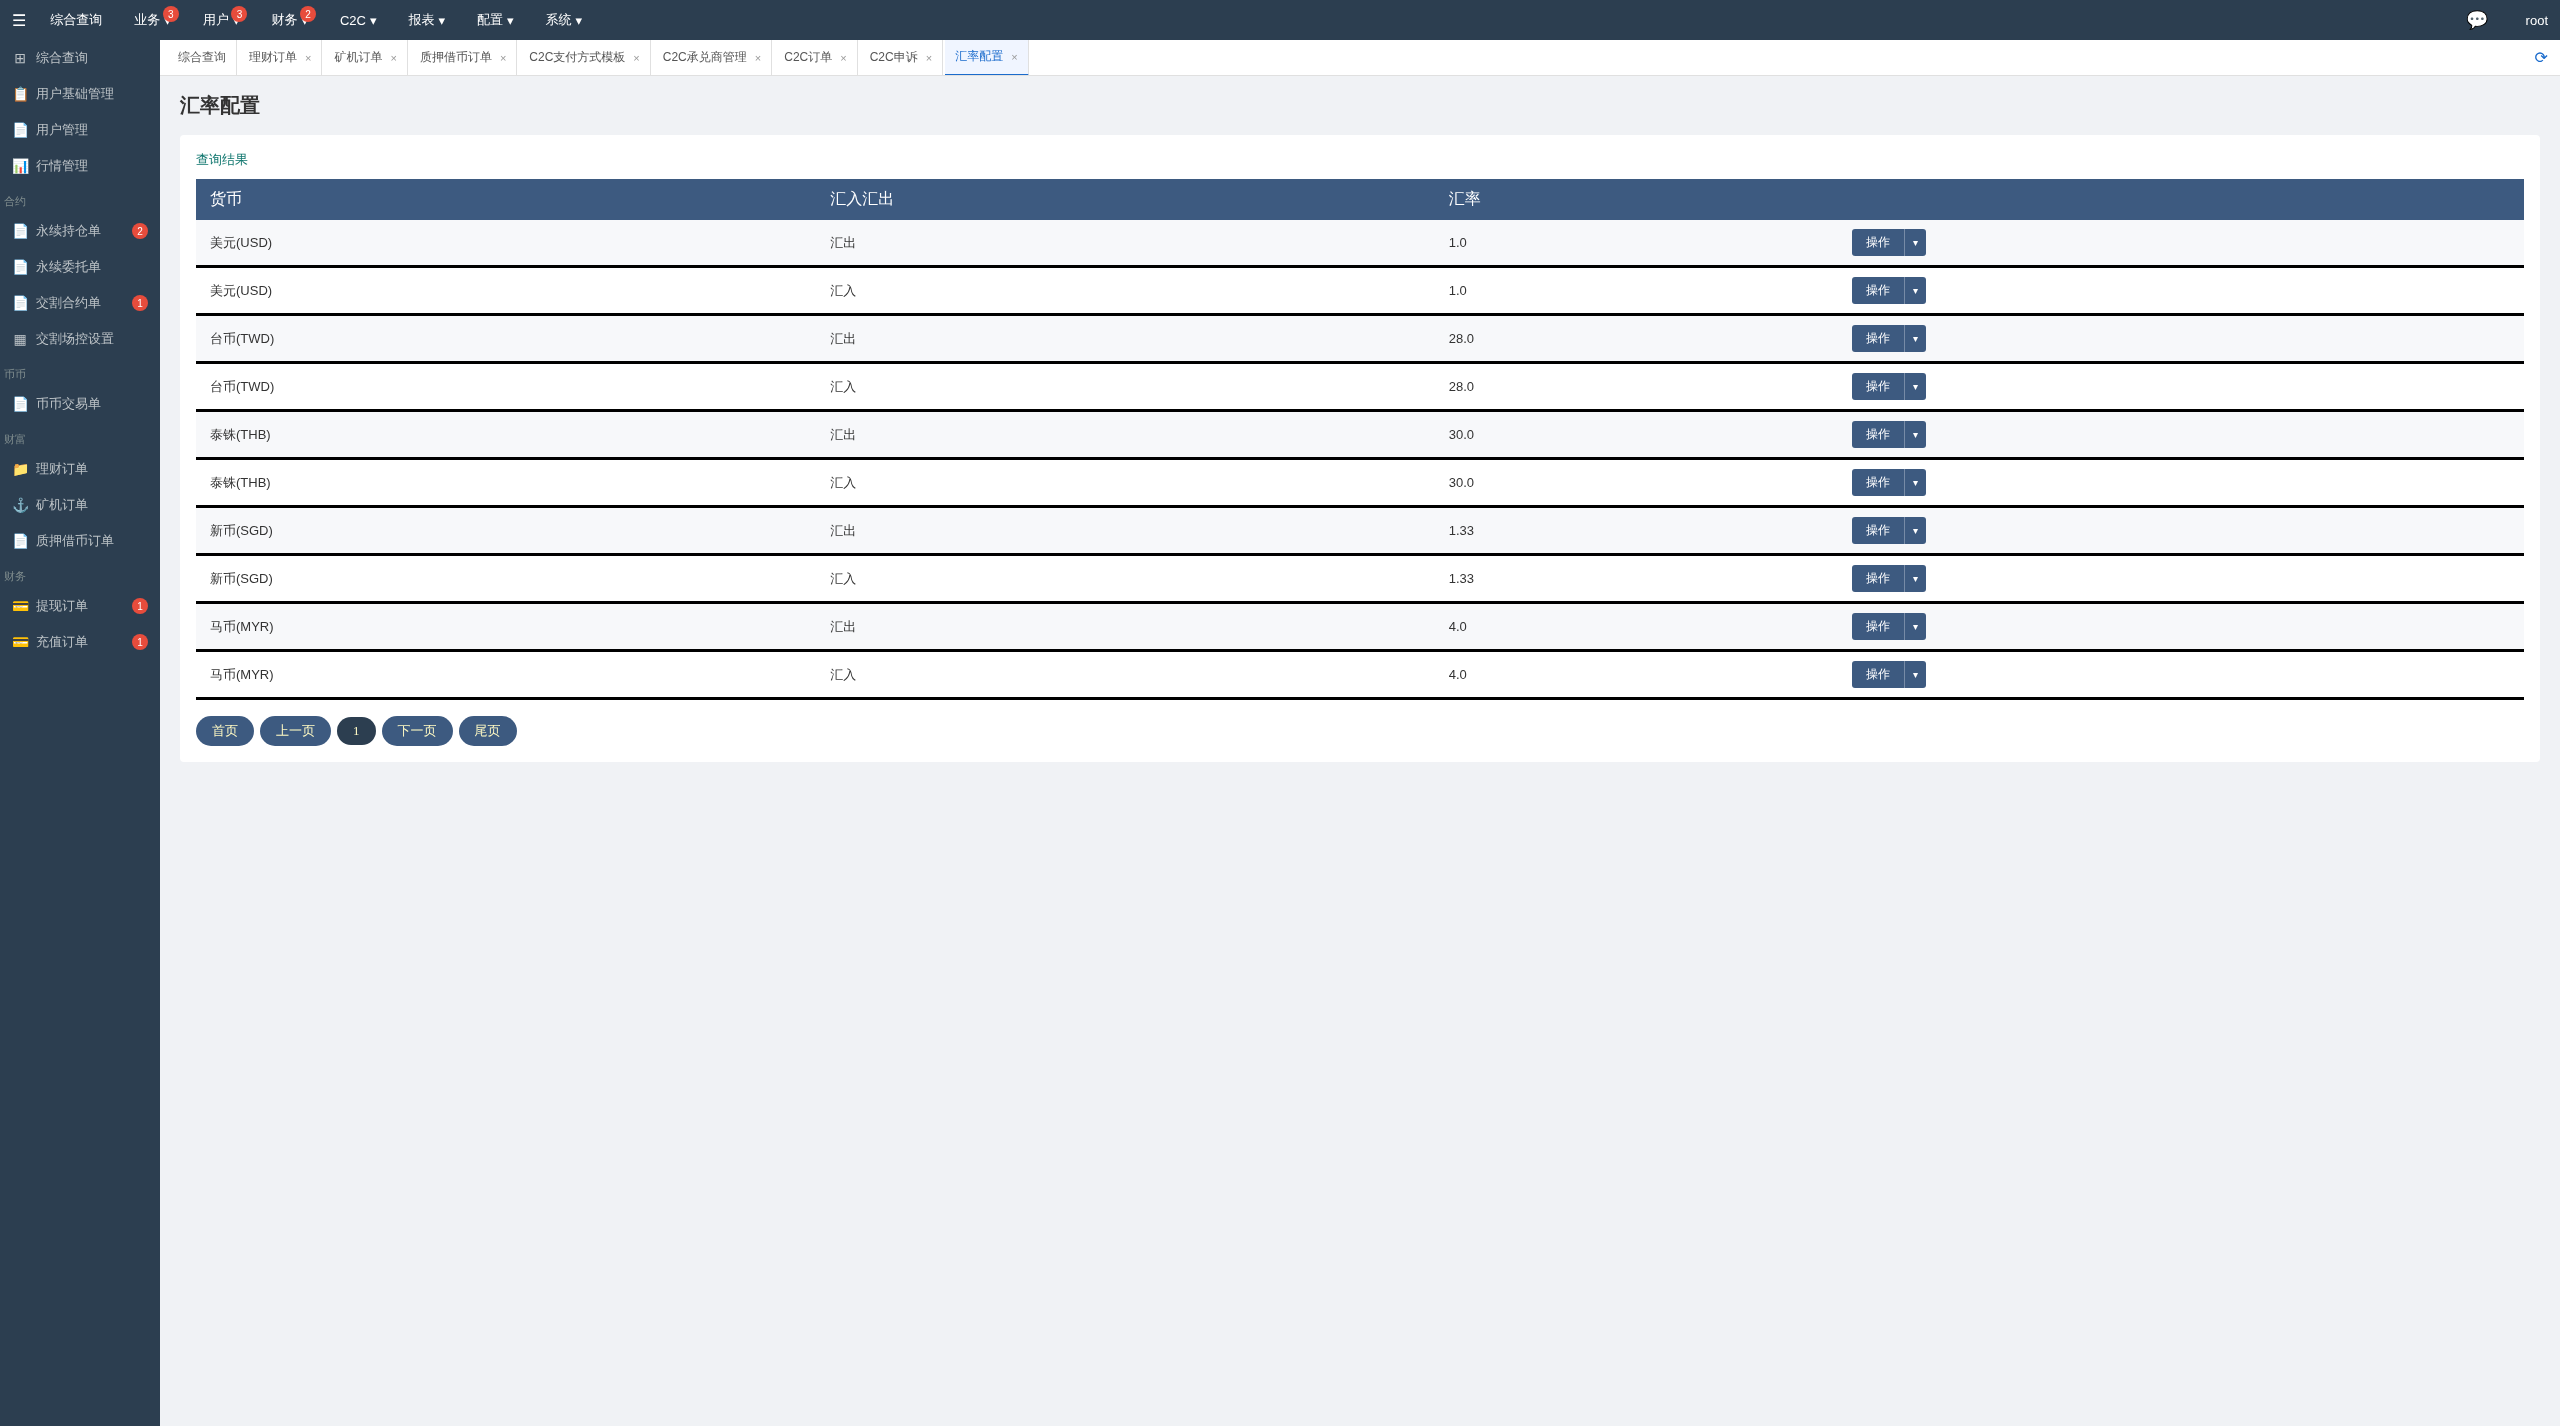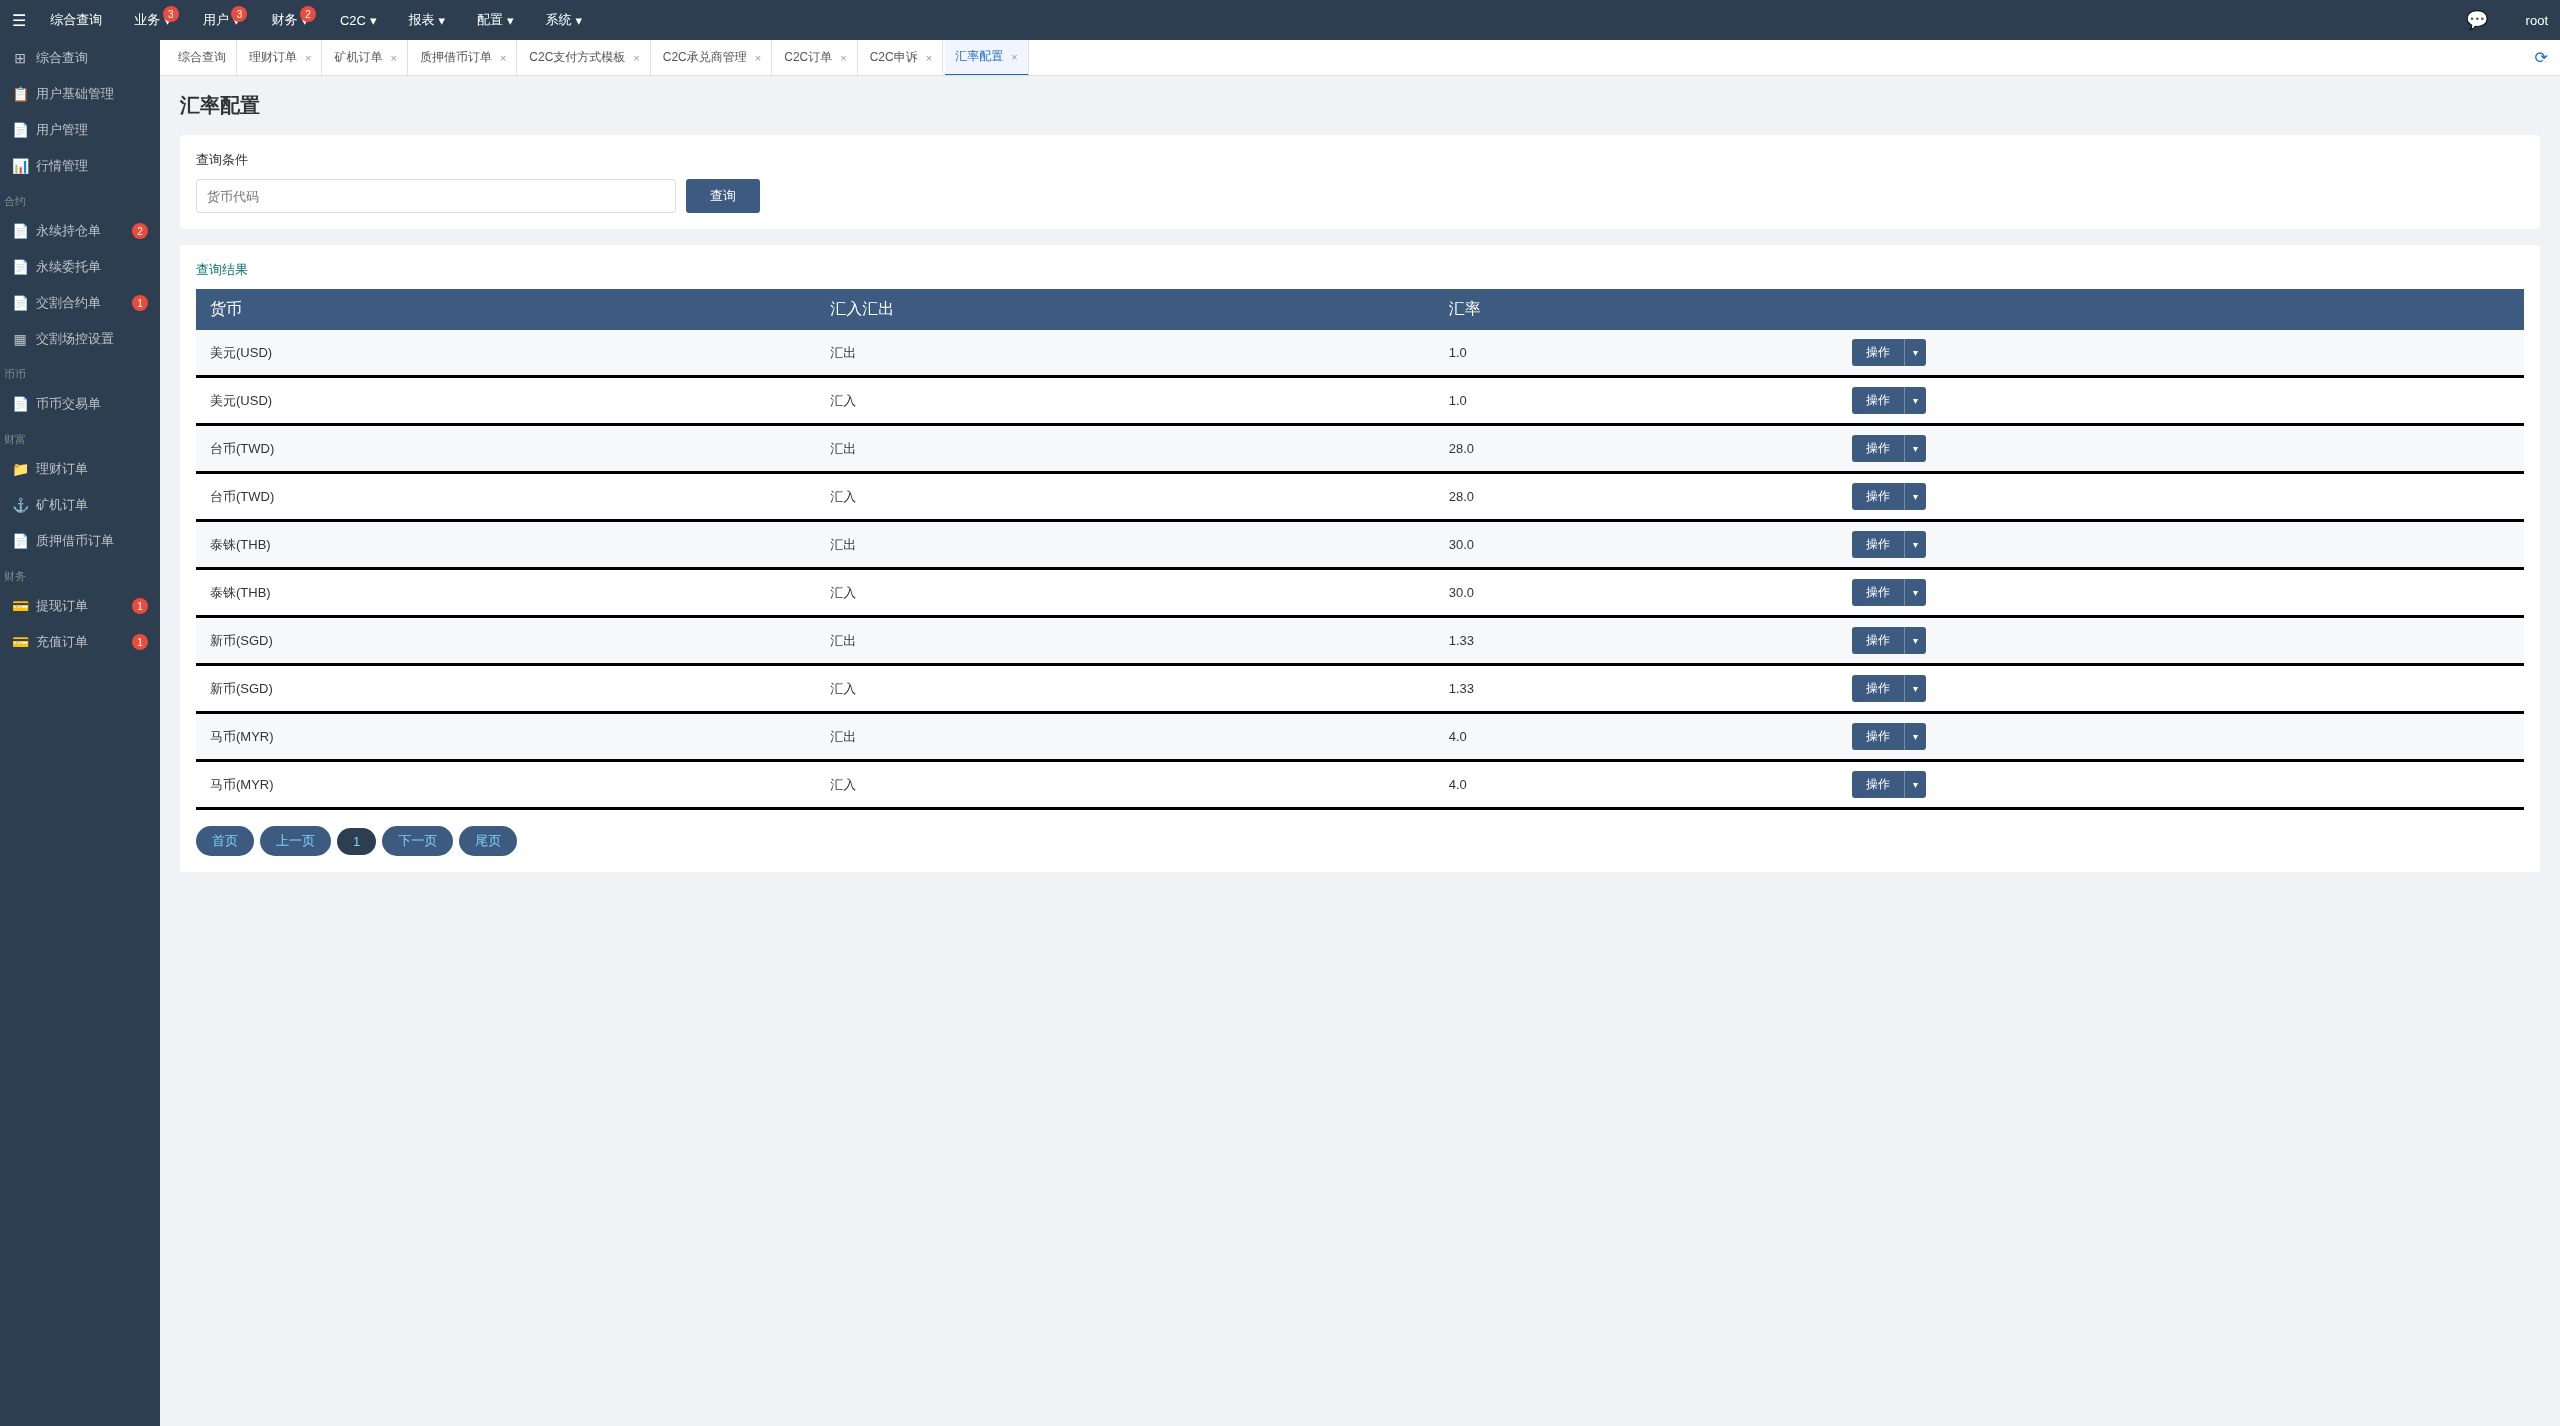--- a/index.html
+++ b/index.html
@@ -184,26 +184,27 @@
       border-radius: 0 3px 3px 0;
       padding: 5px 8px;
       cursor: pointer;
       font-size: 10px;
     }
 
     
     .pagination { display: flex; gap: 6px; align-items: center; margin-top: 16px; }
     .page-btn {
       background: #3d5a80;
-      color: #7dd3fc;
+      color: #fef9c3;
       border: none;
       border-radius: 16px;
       padding: 6px 16px;
       cursor: pointer;
       font-size: 13px;
+      font-family: Liberation Serif, serif;
     }
     .page-btn.current { background: #2c3e50; }
   </style>
 </head>
 <body>
 
 <div class="top-navbar">
   <span class="hamburger">☰</span>
   <div class="nav-item">
     <span>综合查询</span>
@@ -357,27 +358,20 @@
         <span class="close-x">×</span>
       </div>
       <div class="tabs-right">
         <span class="refresh-icon">⟳</span>
       </div>
     </div>
 
     <div class="content-area">
       <div class="page-title">汇率配置</div>
 
-      <div class="card">
-        <div class="section-label">查询条件</div>
-        <div class="query-row">
-          <input class="query-input" placeholder="货币代码" style="">
-          <button class="query-btn">查询</button>
-        </div>
-      </div>
 
       <div class="card">
         <div class="results-label">查询结果</div>
         <table class="data-table">
           <thead>
             <tr>
               <th>货币</th>
               <th>汇入汇出</th>
               <th>汇率</th>
               <th></th>

